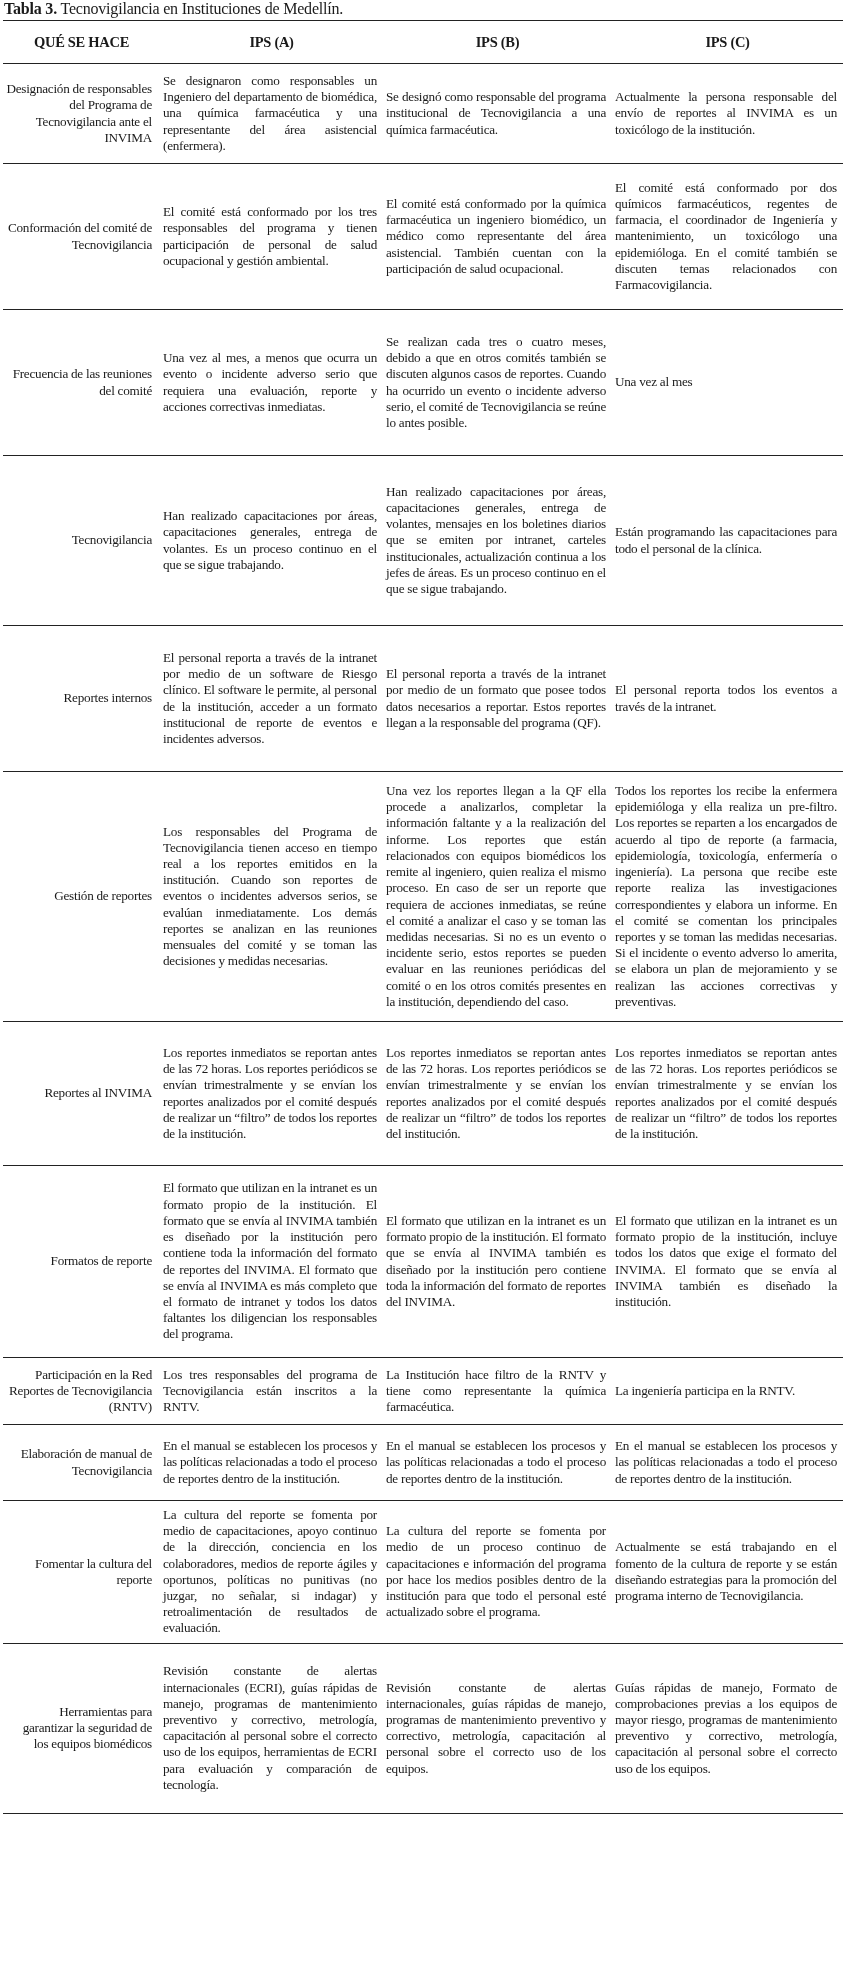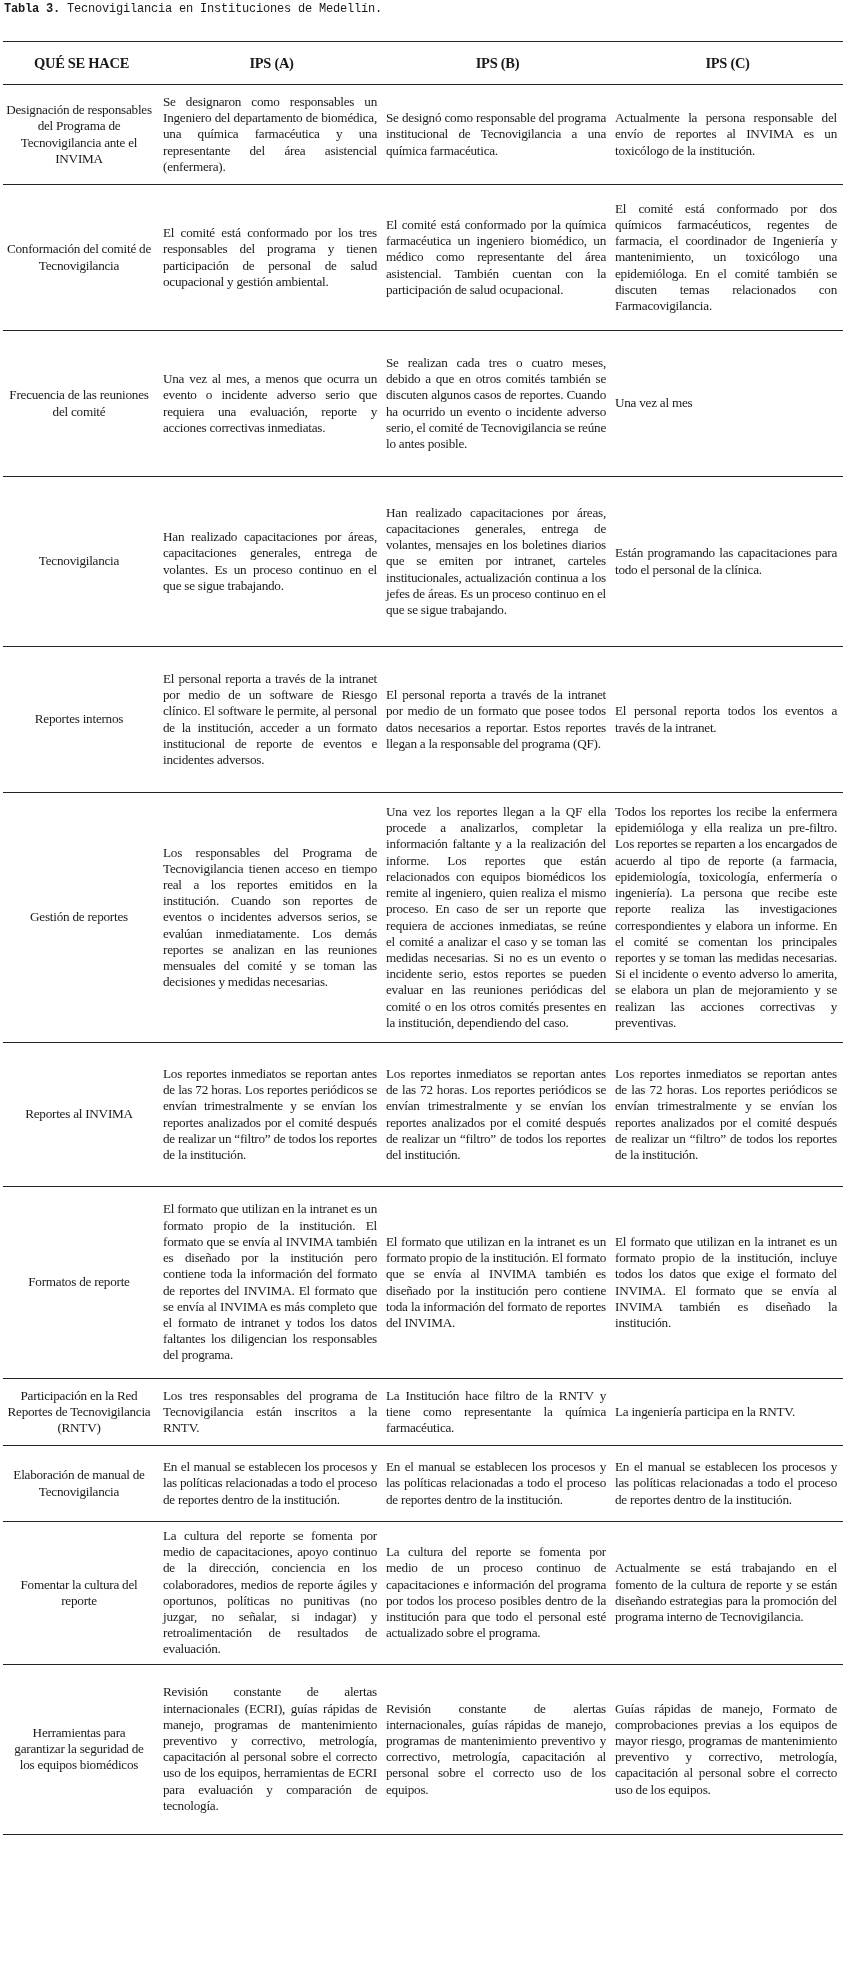--- a/index.html
+++ b/index.html
@@ -4,25 +4,25 @@
 <style>
   html, body { margin: 0; padding: 0; background: #ffffff; }
   body {
     width: 845px; height: 1961px; overflow: hidden;
     font-family: "Liberation Serif", serif;
     color: #1a1a1a;
     position: relative;
   }
   .caption {
     position: absolute; left: 4px; top: 2px;
-    font-size: 12px; line-height: 14px; letter-spacing: -0.2px; font-family: Liberation Mono, monospace;
+    font-size: 16px; line-height: 14px; letter-spacing: -0.2px;
   }
   .caption b { font-weight: bold; }
   table.data {
-    position: absolute; left: 3px; top: 41px;
+    position: absolute; left: 3px; top: 20px;
     width: 840px;
     border-collapse: collapse;
     table-layout: fixed;
   }
   table.data col.c1 { width: 157px; }
   table.data col.c2 { width: 223px; }
   table.data col.c3 { width: 229px; }
   table.data col.c4 { width: 231px; }
   th {
     font-weight: bold;
@@ -35,21 +35,21 @@
     letter-spacing: -0.3px;
   }
   td {
     font-size: 13.2px;
     line-height: 16.2px;
     vertical-align: middle;
     padding: 6px 6px 6px 3px;
     border-bottom: 1.6px solid #222;
     letter-spacing: -0.25px;
   }
-  td.label { text-align: center; padding-left: 3px; padding-right: 8px; }
+  td.label { text-align: right; padding-left: 3px; padding-right: 8px; }
   td.body { text-align: justify; hyphens: manual; font-family: Liberation Serif, serif; }
 </style>
 </head>
 <body>
 
 <div class="caption">
   <b>Tabla 3.</b><span> Tecnovigilancia en Instituciones de Medellín.</span>
 </div>
 
 <table class="data">
@@ -124,21 +124,21 @@
       </tr>
       <tr style="height: 76px;">
         <td class="label">Elaboración de manual de Tecnovigilancia</td>
         <td class="body">En el manual se establecen los procesos y las políticas relacionadas a todo el proceso de reportes dentro de la institución.</td>
         <td class="body">En el manual se establecen los procesos y las políticas relacionadas a todo el proceso de reportes dentro de la institución.</td>
         <td class="body">En el manual se establecen los procesos y las políticas relacionadas a todo el proceso de reportes dentro de la institución.</td>
       </tr>
       <tr style="height: 124px;">
         <td class="label">Fomentar la cultura del reporte</td>
         <td class="body">La cultura del reporte se fomenta por medio de capacitaciones, apoyo continuo de la dirección, conciencia en los colaboradores, medios de reporte ágiles y oportunos, políticas no punitivas (no juzgar, no señalar, si indagar) y retroalimentación de resultados de evaluación.</td>
-        <td class="body">La cultura del reporte se fomenta por medio de un proceso continuo de capacitaciones e información del programa por todos los proceso posibles dentro de la institución para que todo el personal esté actualizado sobre el programa.</td>
+        <td class="body">La cultura del reporte se fomenta por medio de un proceso continuo de capacitaciones e información del programa por hace los medios posibles dentro de la institución para que todo el personal esté actualizado sobre el programa.</td>
         <td class="body">Actualmente se está trabajando en el fomento de la cultura de reporte y se están diseñando estrategias para la promoción del programa interno de Tecnovigilancia.</td>
       </tr>
       <tr style="height: 170px;">
         <td class="label">Herramientas para garantizar la seguridad de los equipos biomédicos</td>
         <td class="body">Revisión constante de alertas internacionales (ECRI), guías rápidas de manejo, programas de mantenimiento preventivo y correctivo, metrología, capacitación al personal sobre el correcto uso de los equipos, herramientas de ECRI para evaluación y comparación de tecnología.</td>
         <td class="body">Revisión constante de alertas internacionales, guías rápidas de manejo, programas de mantenimiento preventivo y correctivo, metrología, capacitación al personal sobre el correcto uso de los equipos.</td>
         <td class="body">Guías rápidas de manejo, Formato de comprobaciones previas a los equipos de mayor riesgo, programas de mantenimiento preventivo y correctivo, metrología, capacitación al personal sobre el correcto uso de los equipos.</td>
       </tr>
     </tbody>
 </table>

